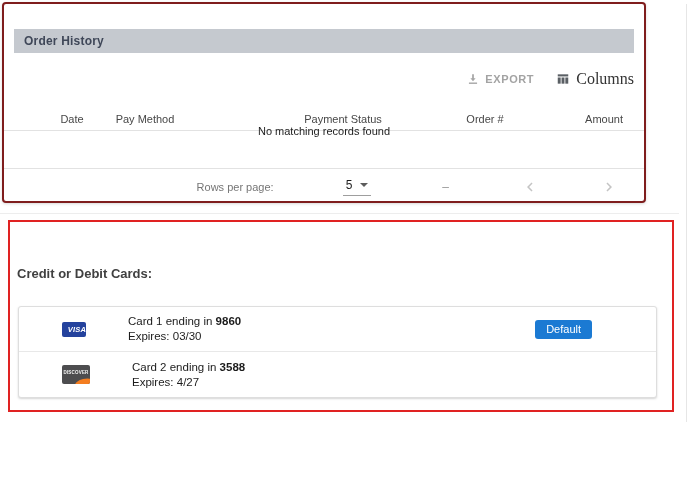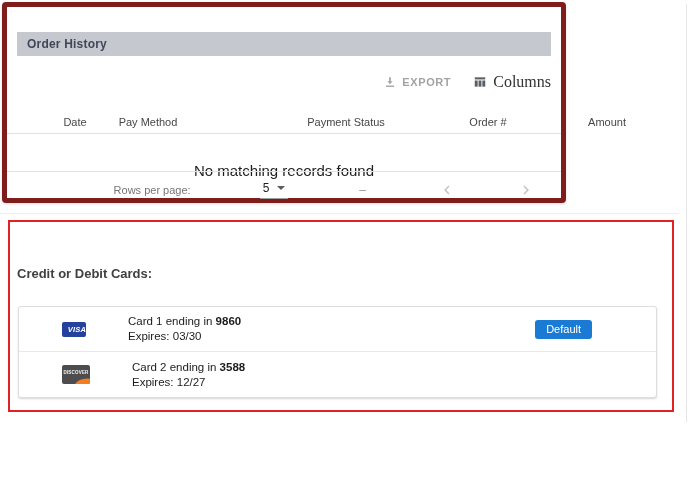--- a/index.html
+++ b/index.html
@@ -5,22 +5,22 @@
   html,body{margin:0;padding:0;background:#fff;}
   .stage{
     position:relative;width:690px;height:499px;overflow:hidden;background:#fff;
     font-family:"Liberation Sans",sans-serif;color:#1f1f1f;
   }
   .vline{position:absolute;left:686px;top:4px;width:1px;height:418px;background:#e6e6e6;}
   .hline{position:absolute;left:0;top:213px;width:679px;height:1px;background:#ededed;}
 
   
   .card-order{
-    position:absolute;left:2px;top:2px;width:564px;height:201px;
-    background:#fff;border:5px solid #7f1d1d;border-radius:4px;
+    position:absolute;left:2px;top:2px;width:644px;height:201px;
+    background:#fff;border:2px solid #7f1d1d;border-radius:4px;
     box-shadow:0 1px 3px rgba(80,80,80,.22);box-sizing:border-box;
   }
   .bar{
     position:absolute;height:24px;background:#c5c9cf;
     display:flex;align-items:center;padding-left:10px;box-sizing:border-box;
   }
   .bar span{font-size:12px;font-weight:bold;color:#3f4758;letter-spacing:.2px;}
   .bar-order{left:10px;right:10px;top:25px;}
 
   .toolbar{position:absolute;top:66px;right:10px;height:18px;display:flex;align-items:center;}
@@ -29,23 +29,23 @@
   .btn-columns{margin-left:22px;}
   .btn-columns span.lbl{font-size:16px;color:#333;margin-left:6px;font-family:Liberation Serif, serif;}
 
   .thead span{
     position:absolute;top:109px;transform:translateX(-50%);
     font-size:11px;color:#474747;white-space:nowrap;cursor:pointer;
   }
   .divider{position:absolute;left:0;right:0;height:1px;background:#e2e2e2;}
   .d1{top:126px;} .d2{top:164px;}
   .empty{
-    position:absolute;left:0;right:0;top:144px;height:38px;
+    position:absolute;left:0;right:0;top:108px;height:38px;
     display:flex;align-items:center;justify-content:center;
-    font-size:15px;color:#1d1d1d;
+    font-size:11px;color:#1d1d1d;
   }
   .pagination{
     position:absolute;left:0;right:0;top:164px;height:37px;
     display:flex;align-items:center;justify-content:flex-end;padding-right:26px;box-sizing:border-box;gap:44px;
   }
   .rpp-label{font-size:11px;color:#757575;}
   .rpp-select{
     margin-left:25px;display:flex;align-items:center;cursor:pointer;
     border-bottom:1px solid #9e9e9e;padding:0 3px 3px 3px;
   }
@@ -173,18 +173,18 @@
         <button class="default-btn">Default</button>
       </div>
 
       <div class="crow">
         <span class="discover-logo">
           <i>DISCOVER</i>
           <span class="discover-swoosh"></span>
         </span>
         <div class="ctext">
           <div><span>Card 2 ending in </span><b>3588</b></div>
-          <div>Expires: 12/27</div>
+          <div>Expires: 4/27</div>
         </div>
       </div>
     </div>
   </section>
 </div>
 
 </body></html>

